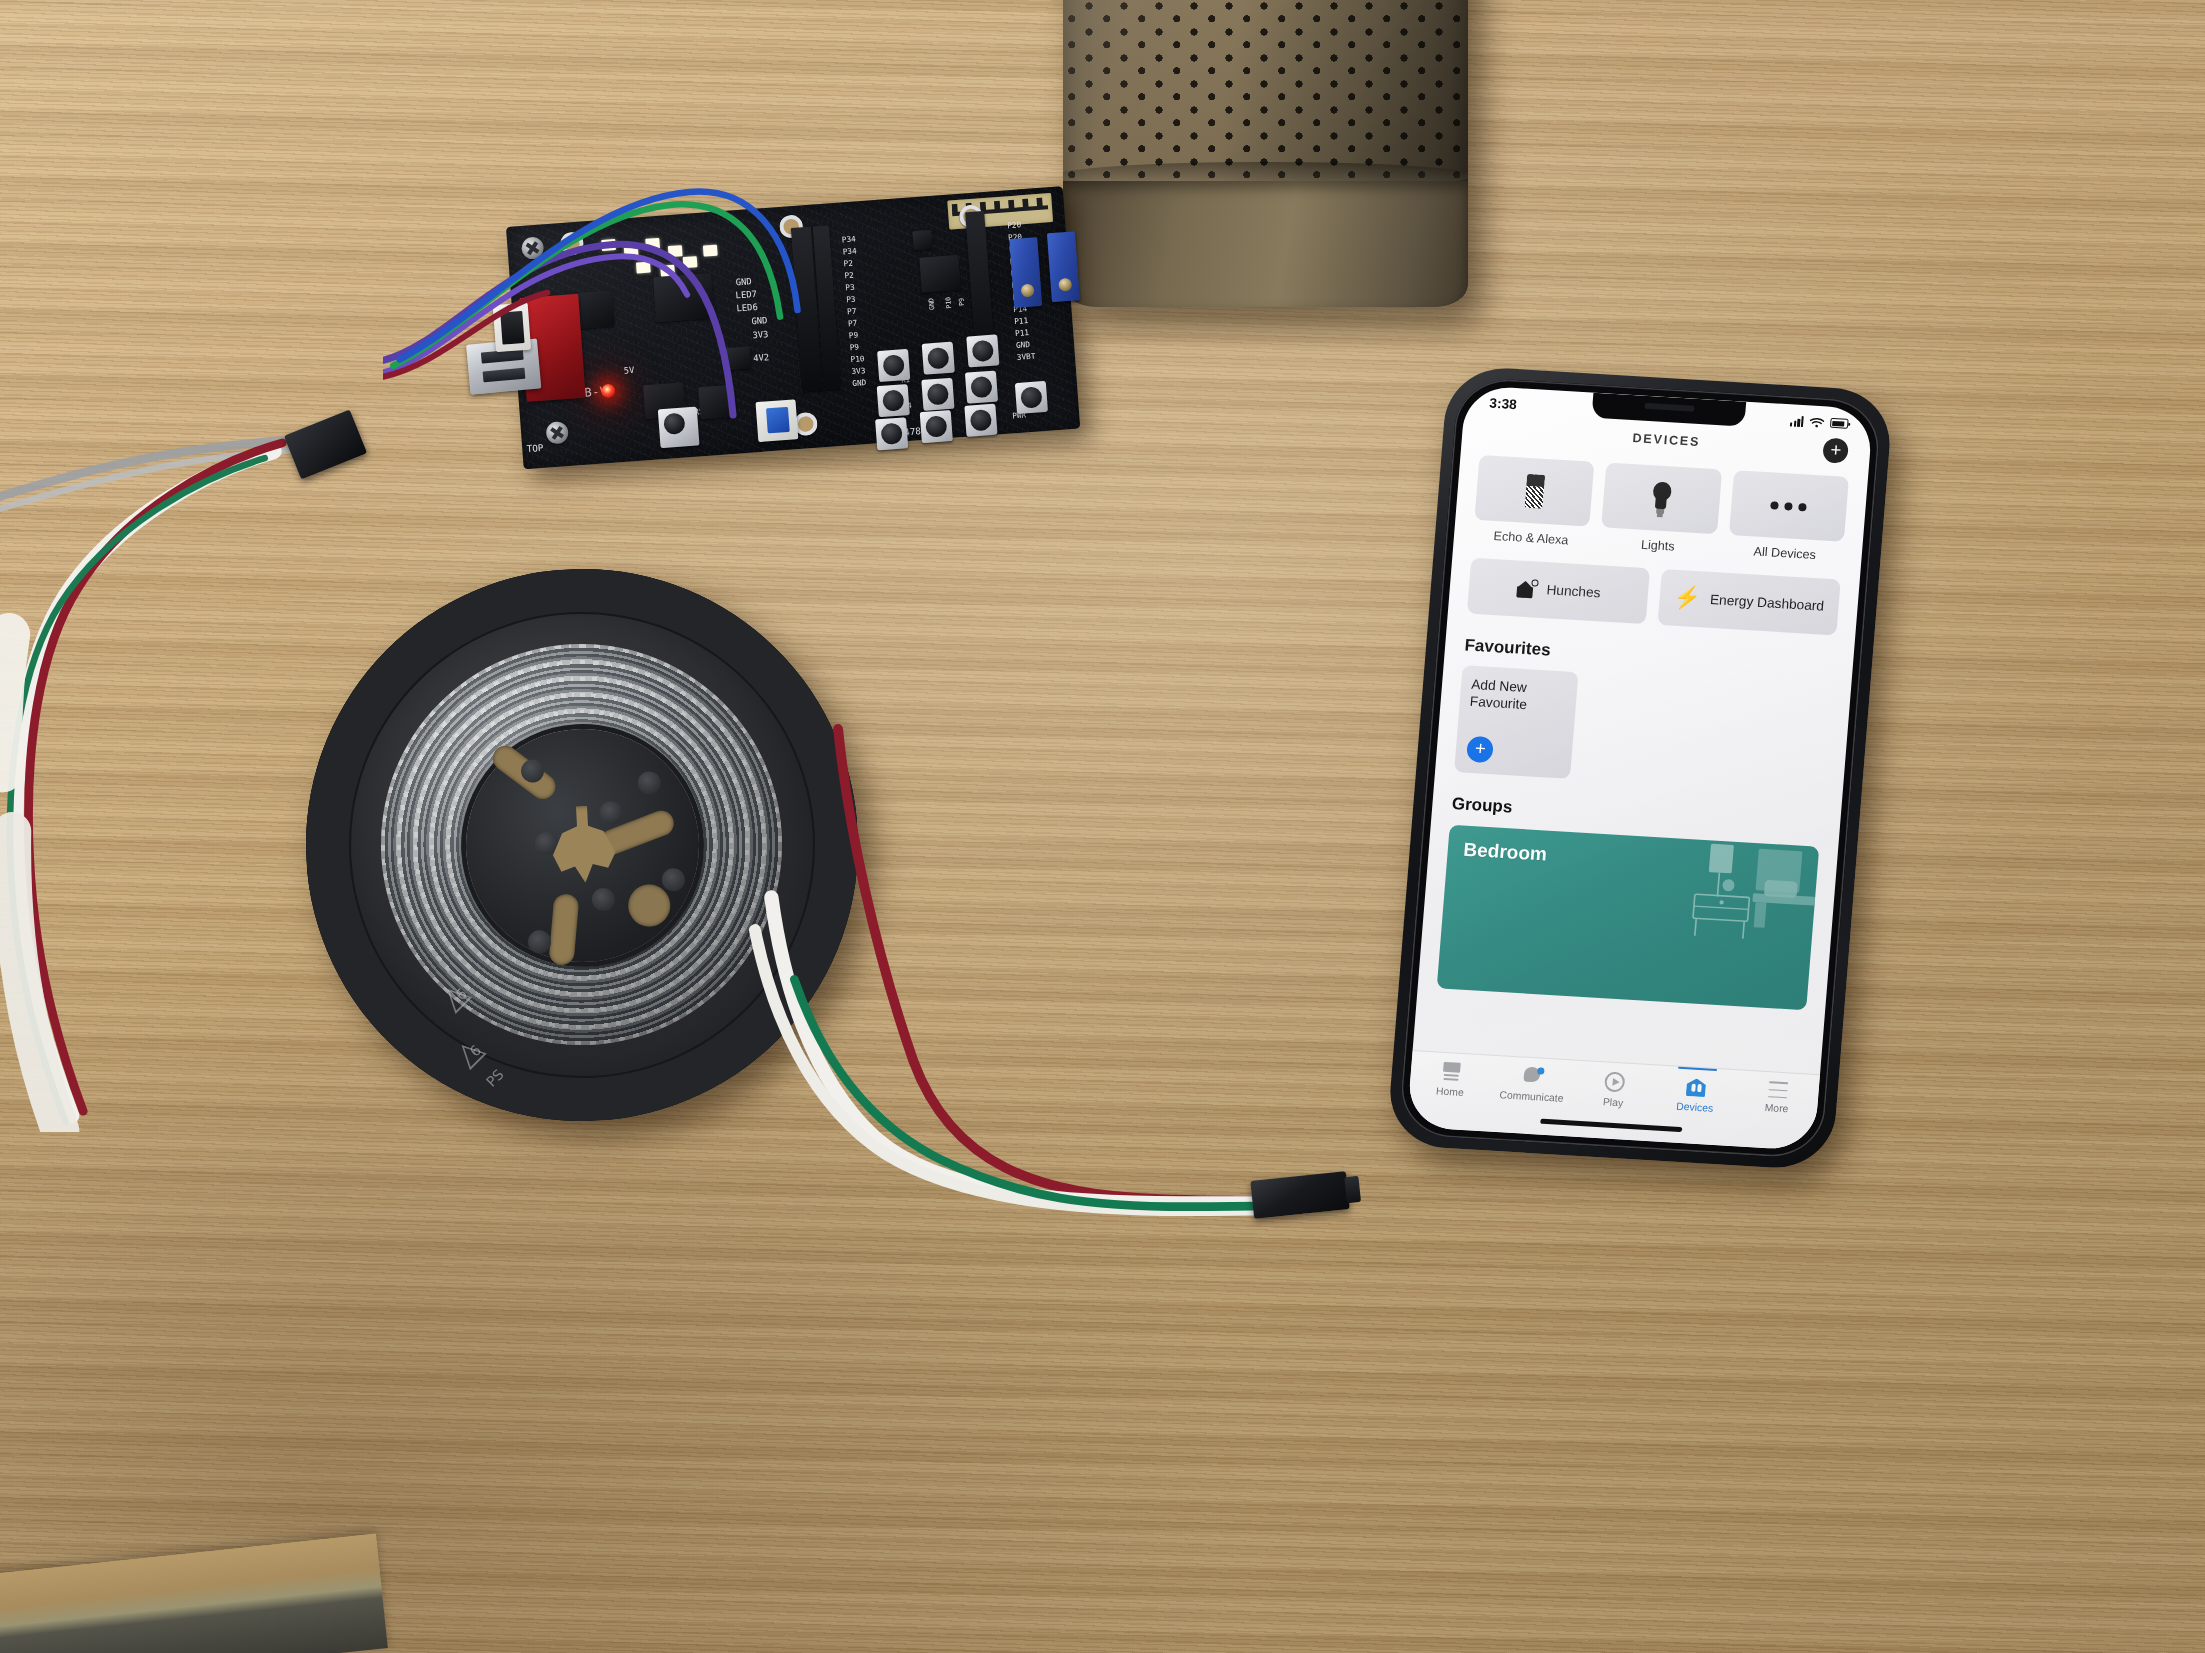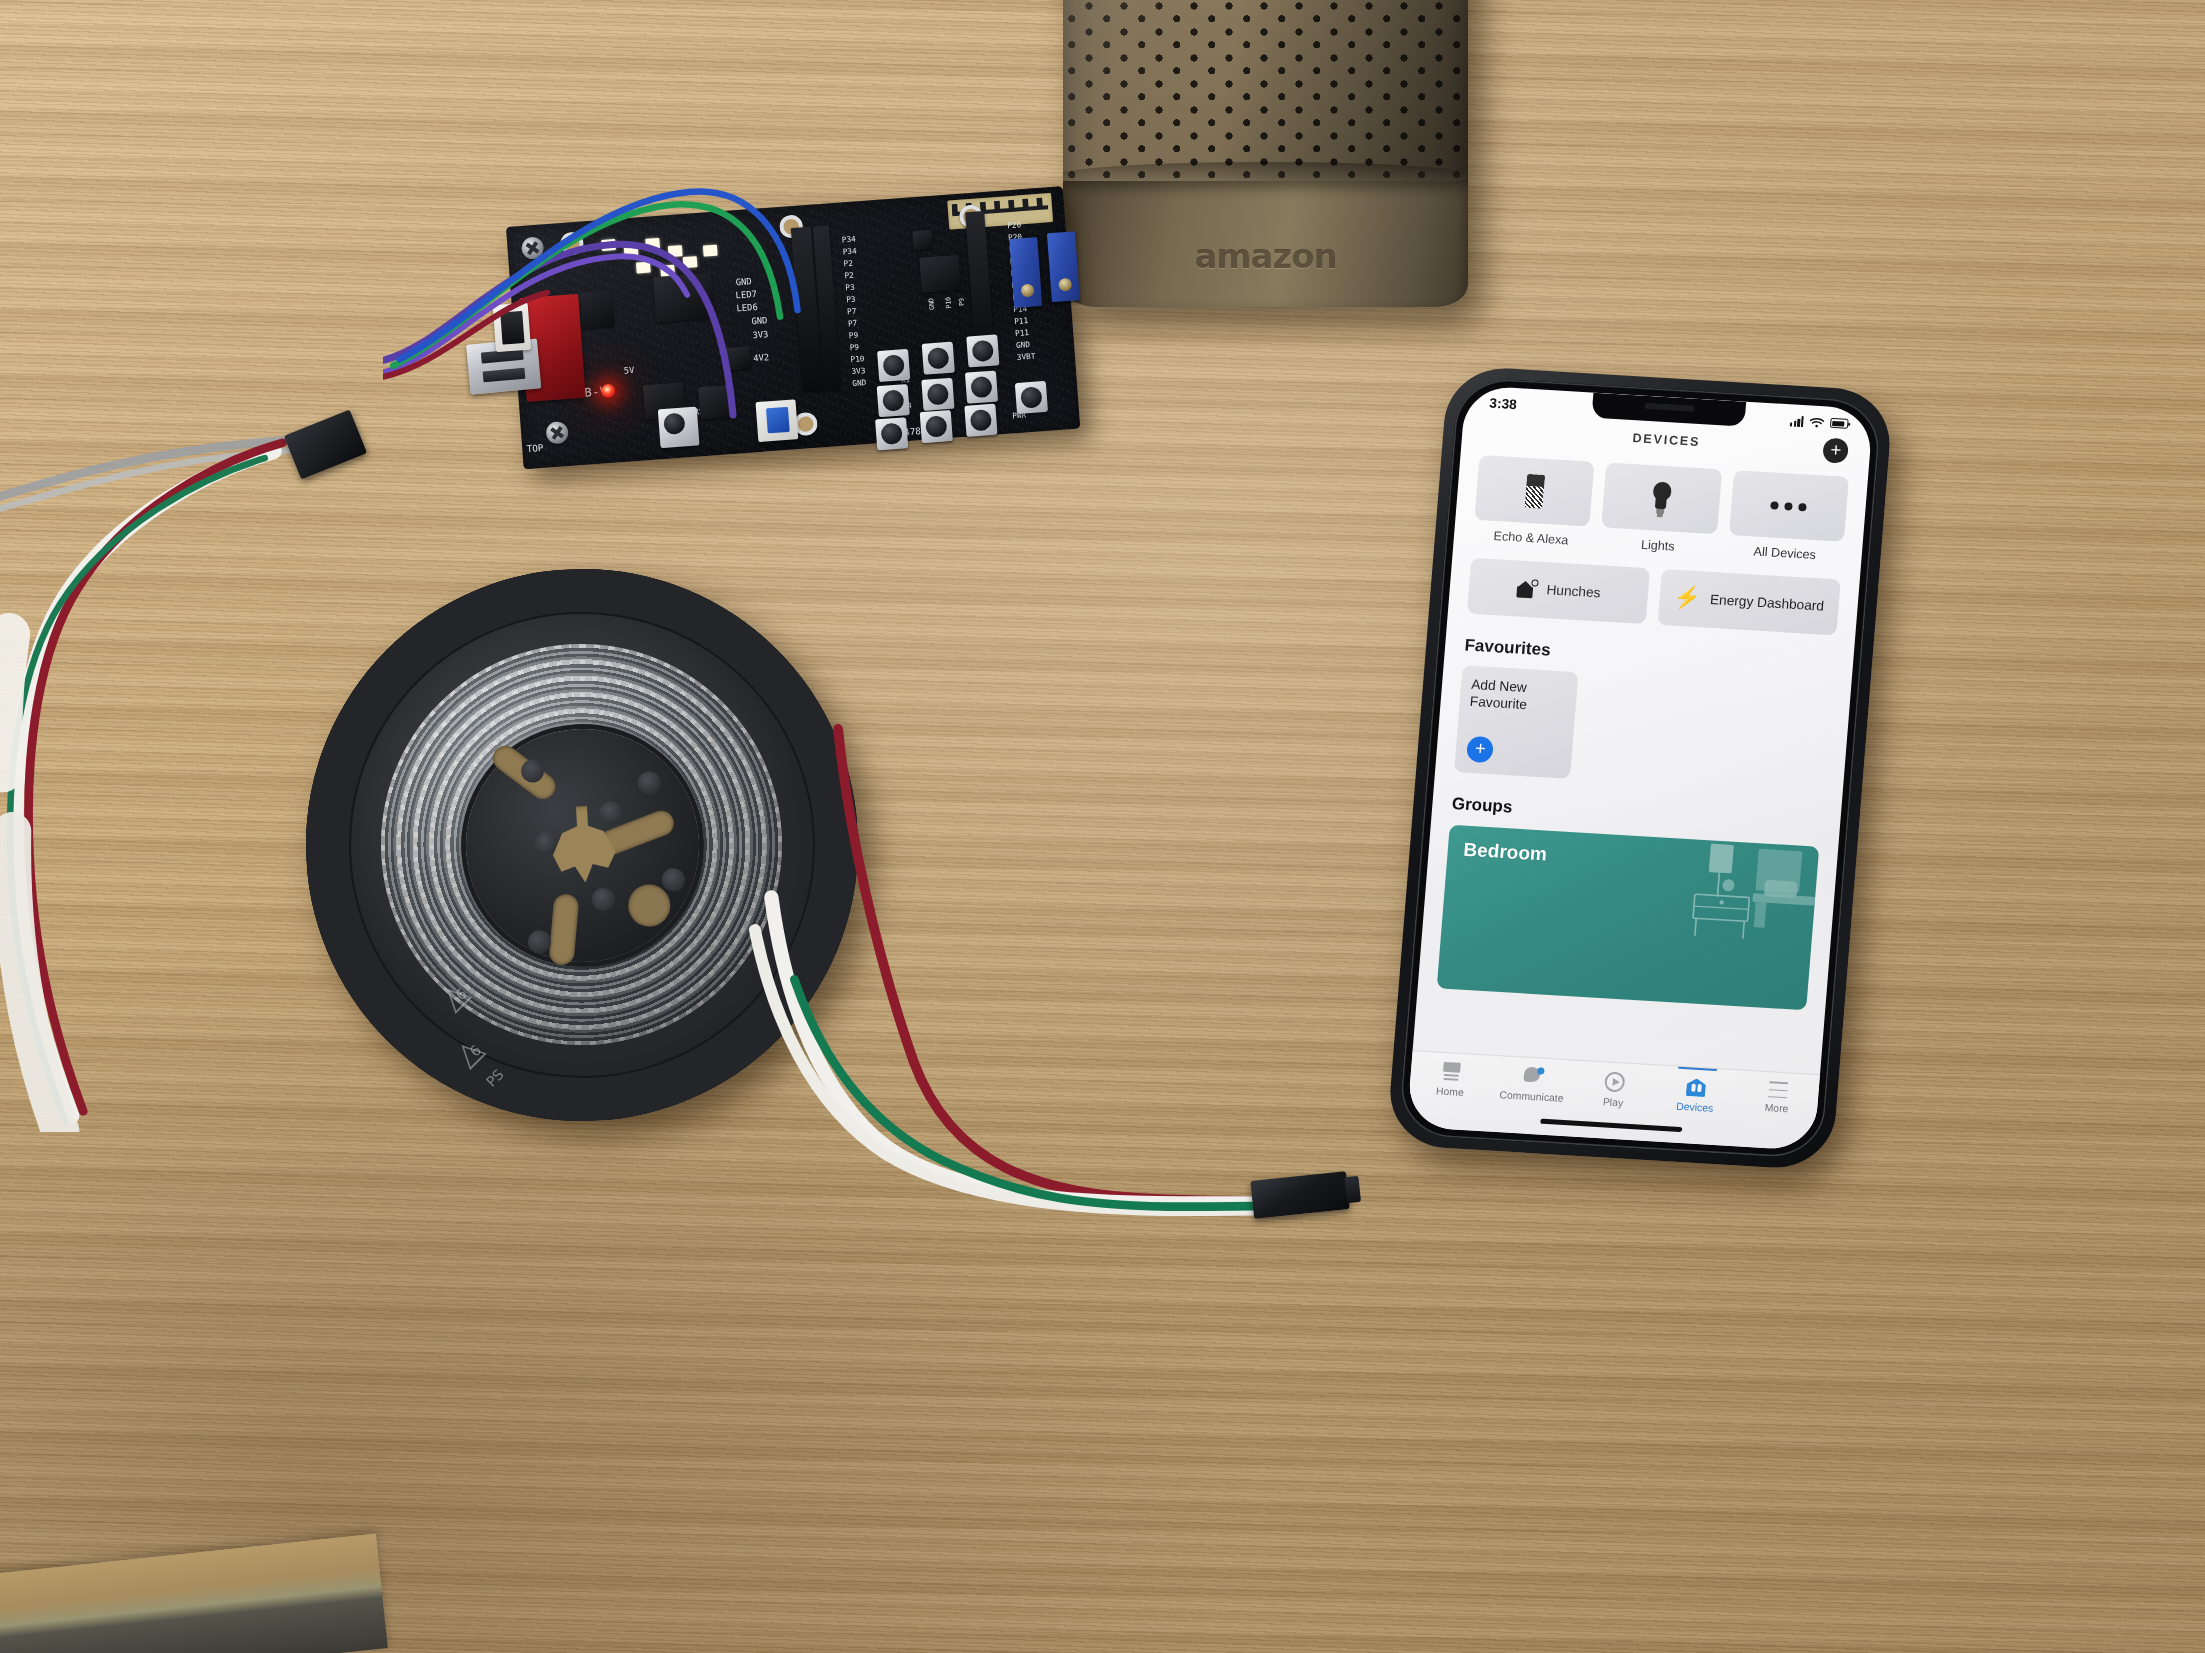--- a/index.html
+++ b/index.html
@@ -490,21 +490,20 @@
 <div id="desk">
   <div id="desk-shade"></div>
 </div>
 <div id="table-edge"></div>
 
 <div id="echo">
   <div id="echo-mesh"></div>
   <div id="echo-mesh-shade"></div>
   <div id="echo-curve"></div>
   <div id="echo-base"></div>
-  <div id="echo-logo">amazon</div>
 </div>
 
 <div id="board">
   <div class="traces"></div>
 
   <div id="antenna"></div>
 
   <div class="screw" style="left:14.2px; top:12px;"></div>
   <div class="screw" style="left:25px; top:198px;"></div>
   <div class="hole" style="left:53px; top:9.8px;"></div>

